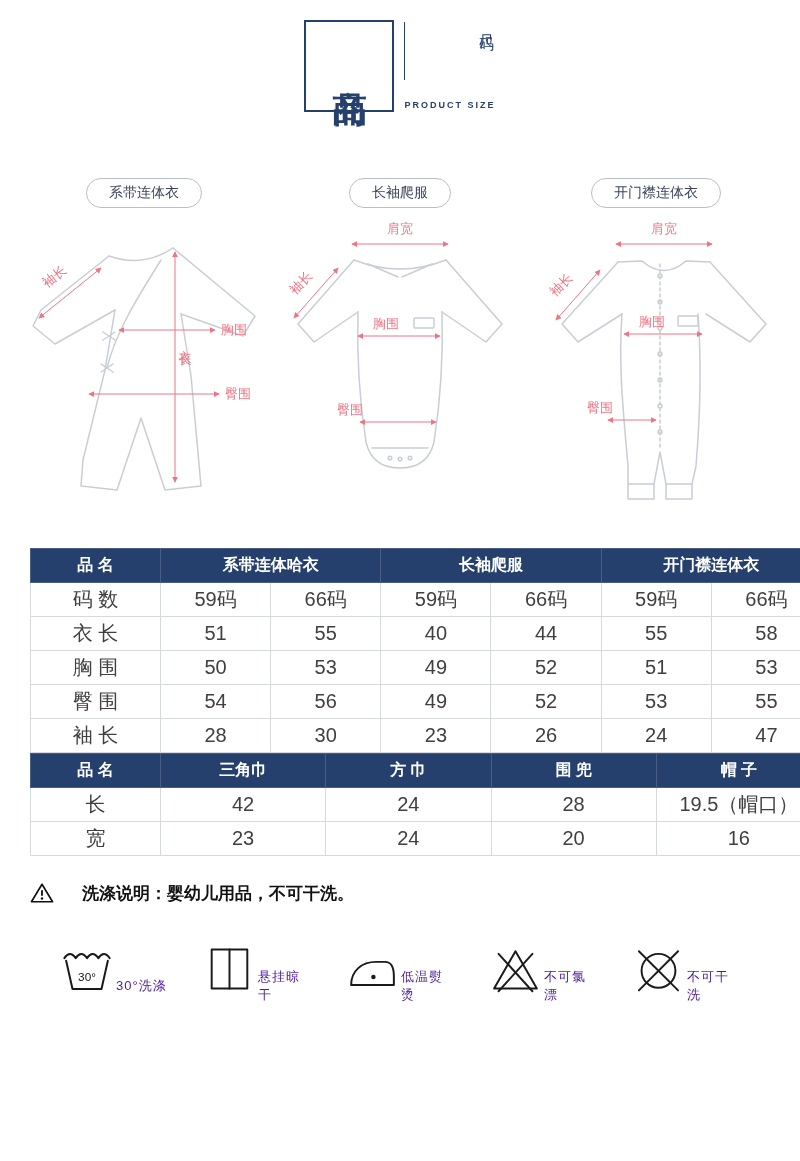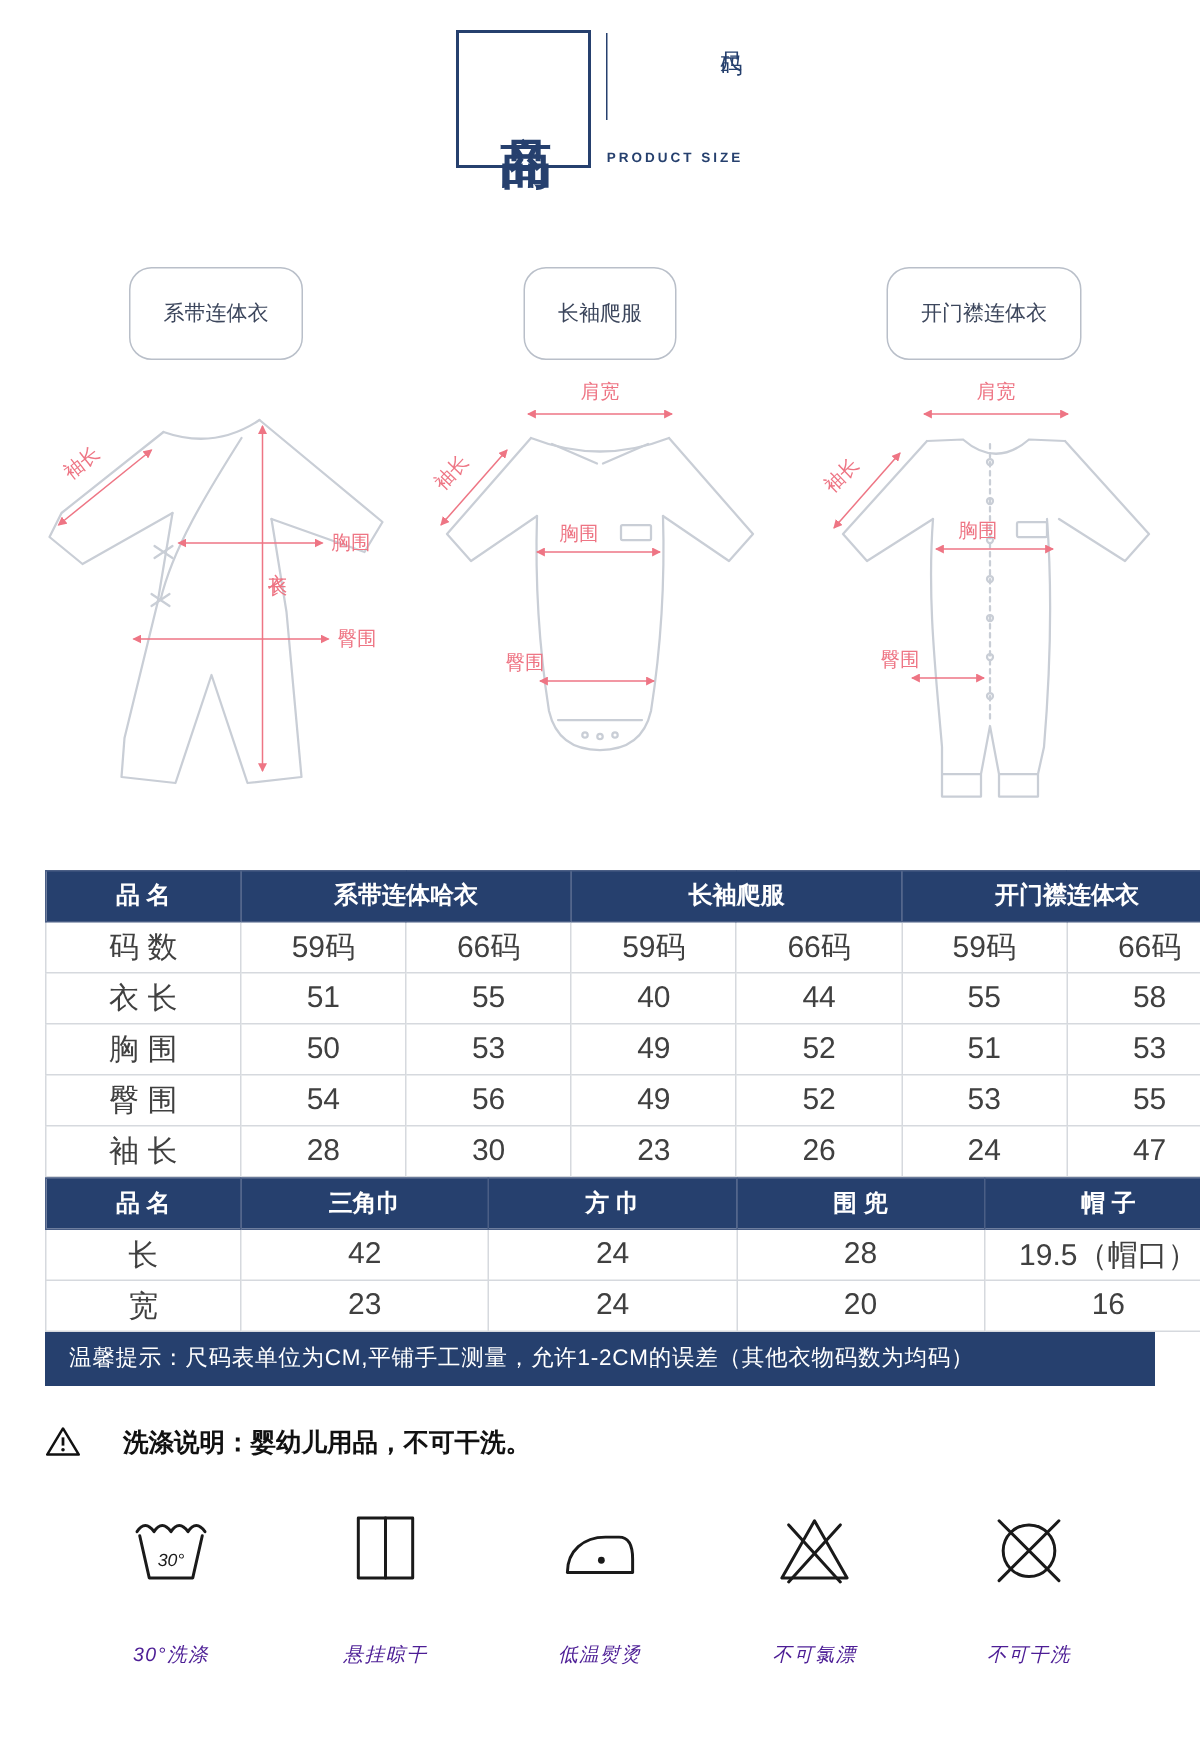--- a/index.html
+++ b/index.html
@@ -12,37 +12,37 @@
   .brand-inner { display:flex; gap:10px; }
   .brand-box { width:90px; height:92px; border:2px solid #26406e; display:flex; align-items:center; justify-content:center; }
   .brand-main { writing-mode:vertical-rl; text-orientation:upright; font-size:34px; font-weight:bold; color:#26406e; letter-spacing:3px; line-height:1.1; }
   .brand-right { display:flex; flex-direction:column; justify-content:space-between; padding:2px 0; }
   .brand-sub-cn { writing-mode:vertical-rl; text-orientation:upright; font-size:15px; color:#26406e; border-left:1px solid #26406e; padding-left:7px; height:58px; letter-spacing:3px; }
   .brand-sub-en { font-size:9px; letter-spacing:2px; color:#26406e; white-space:nowrap; font-weight:bold; }
 
   
   .diagrams { display:flex; justify-content:space-between; padding:0 18px; margin-top:66px; }
   .diagram { width:252px; display:flex; flex-direction:column; align-items:center; }
-  .pill { border:1px solid #b9bfc9; border-radius:15px; padding:20px 22px; font-size:14px; color:#3c465c; line-height:1.4; white-space:nowrap; }
+  .pill { border:1px solid #b9bfc9; border-radius:15px; padding:4px 22px; font-size:14px; color:#3c465c; line-height:1.4; white-space:nowrap; }
   .diagram svg { margin-top:10px; display:block; }
   svg text { font-family:"Liberation Sans","DejaVu Sans",sans-serif; }
   .dim-text { fill:#ee7584; font-size:13px; }
 
   
   .tables { width:740px; margin:30px auto 0; }
   table { width:792px; border-collapse:collapse; table-layout:fixed; }
   td { border:1px solid #d6d9de; height:34px; text-align:center; font-size:20px; color:#404040; padding:0 2px; }
   tr.dark td { background:#26406e; color:#fff; font-weight:bold; font-size:16px; border-color:#4a5e85; }
   .tip { width:740px; height:36px; background:#26406e; color:#fff; font-size:15px; display:flex; align-items:center; padding-left:16px; letter-spacing:0.5px; }
 
   
   .washing { margin:26px 30px 0; }
   .washing-title { display:flex; align-items:center; gap:28px; font-size:17px; font-weight:bold; color:#111; }
   .wash-icons { display:flex; justify-content:space-between; padding:30px 28px 0; }
-  .wash-item { display:flex; flex-direction:column; align-items:center; width:112px;font-style:italic; }
+  .wash-item { display:flex; flex-direction:row; align-items:center; width:112px; }
   .wash-label { margin-top:33px; font-size:13px; color:#4c1d95; letter-spacing:1px; }
 </style>
 </head>
 <body>
 
 <div class="page">
 
   <div class="brand">
     <div class="brand-inner">
       <div class="brand-box">
@@ -232,21 +232,20 @@
       <tr>
         <td>宽</td>
         <td>23</td>
         <td>24</td>
         <td>20</td>
         <td>16</td>
       </tr>
     </tbody>
       </table>
 
-    <div class="tip">温馨提示：尺码表单位为CM,平铺手工测量，允许1-2CM的误差（其他衣物码数为均码）</div>
   </div>
 
   <div class="washing">
     <div class="washing-title">
       <svg viewBox="0 0 26 24" width="24" height="22">
         <path d="M13,2.5 L24.5,21.5 L1.5,21.5 Z" fill="none" stroke="#111" stroke-width="1.8" stroke-linejoin="round"></path>
         <line x1="13" y1="9" x2="13" y2="15" stroke="#111" stroke-width="2"></line>
         <circle cx="13" cy="18" r="1.3" fill="#111"></circle>
       </svg>
       <span>洗涤说明：婴幼儿用品，不可干洗。</span>

